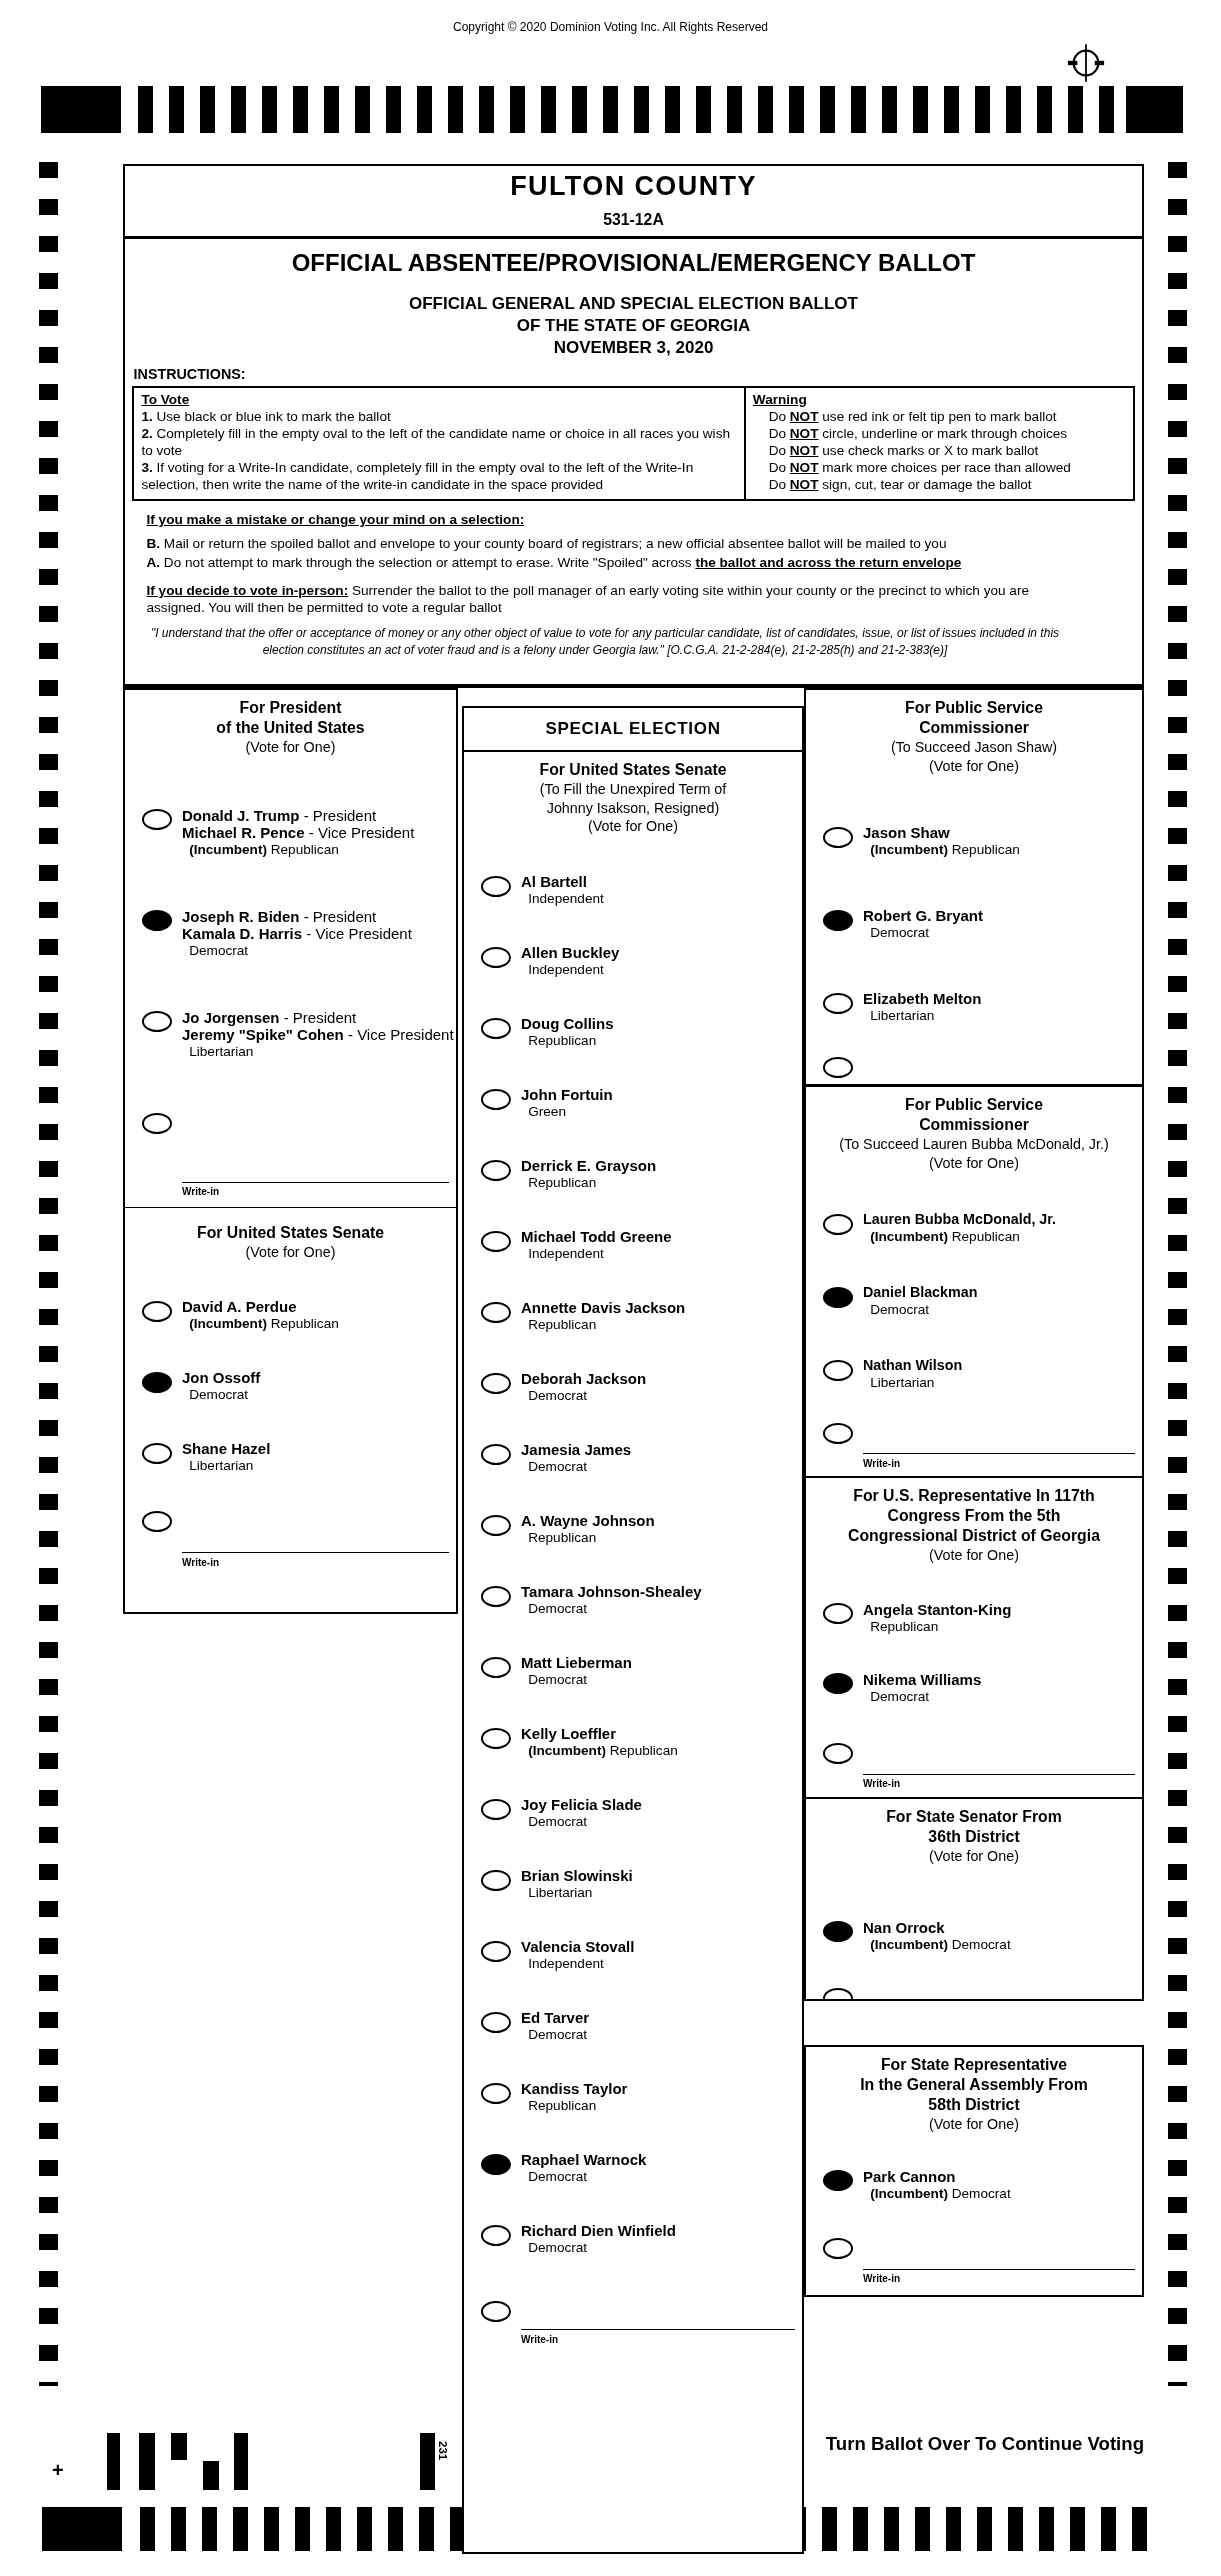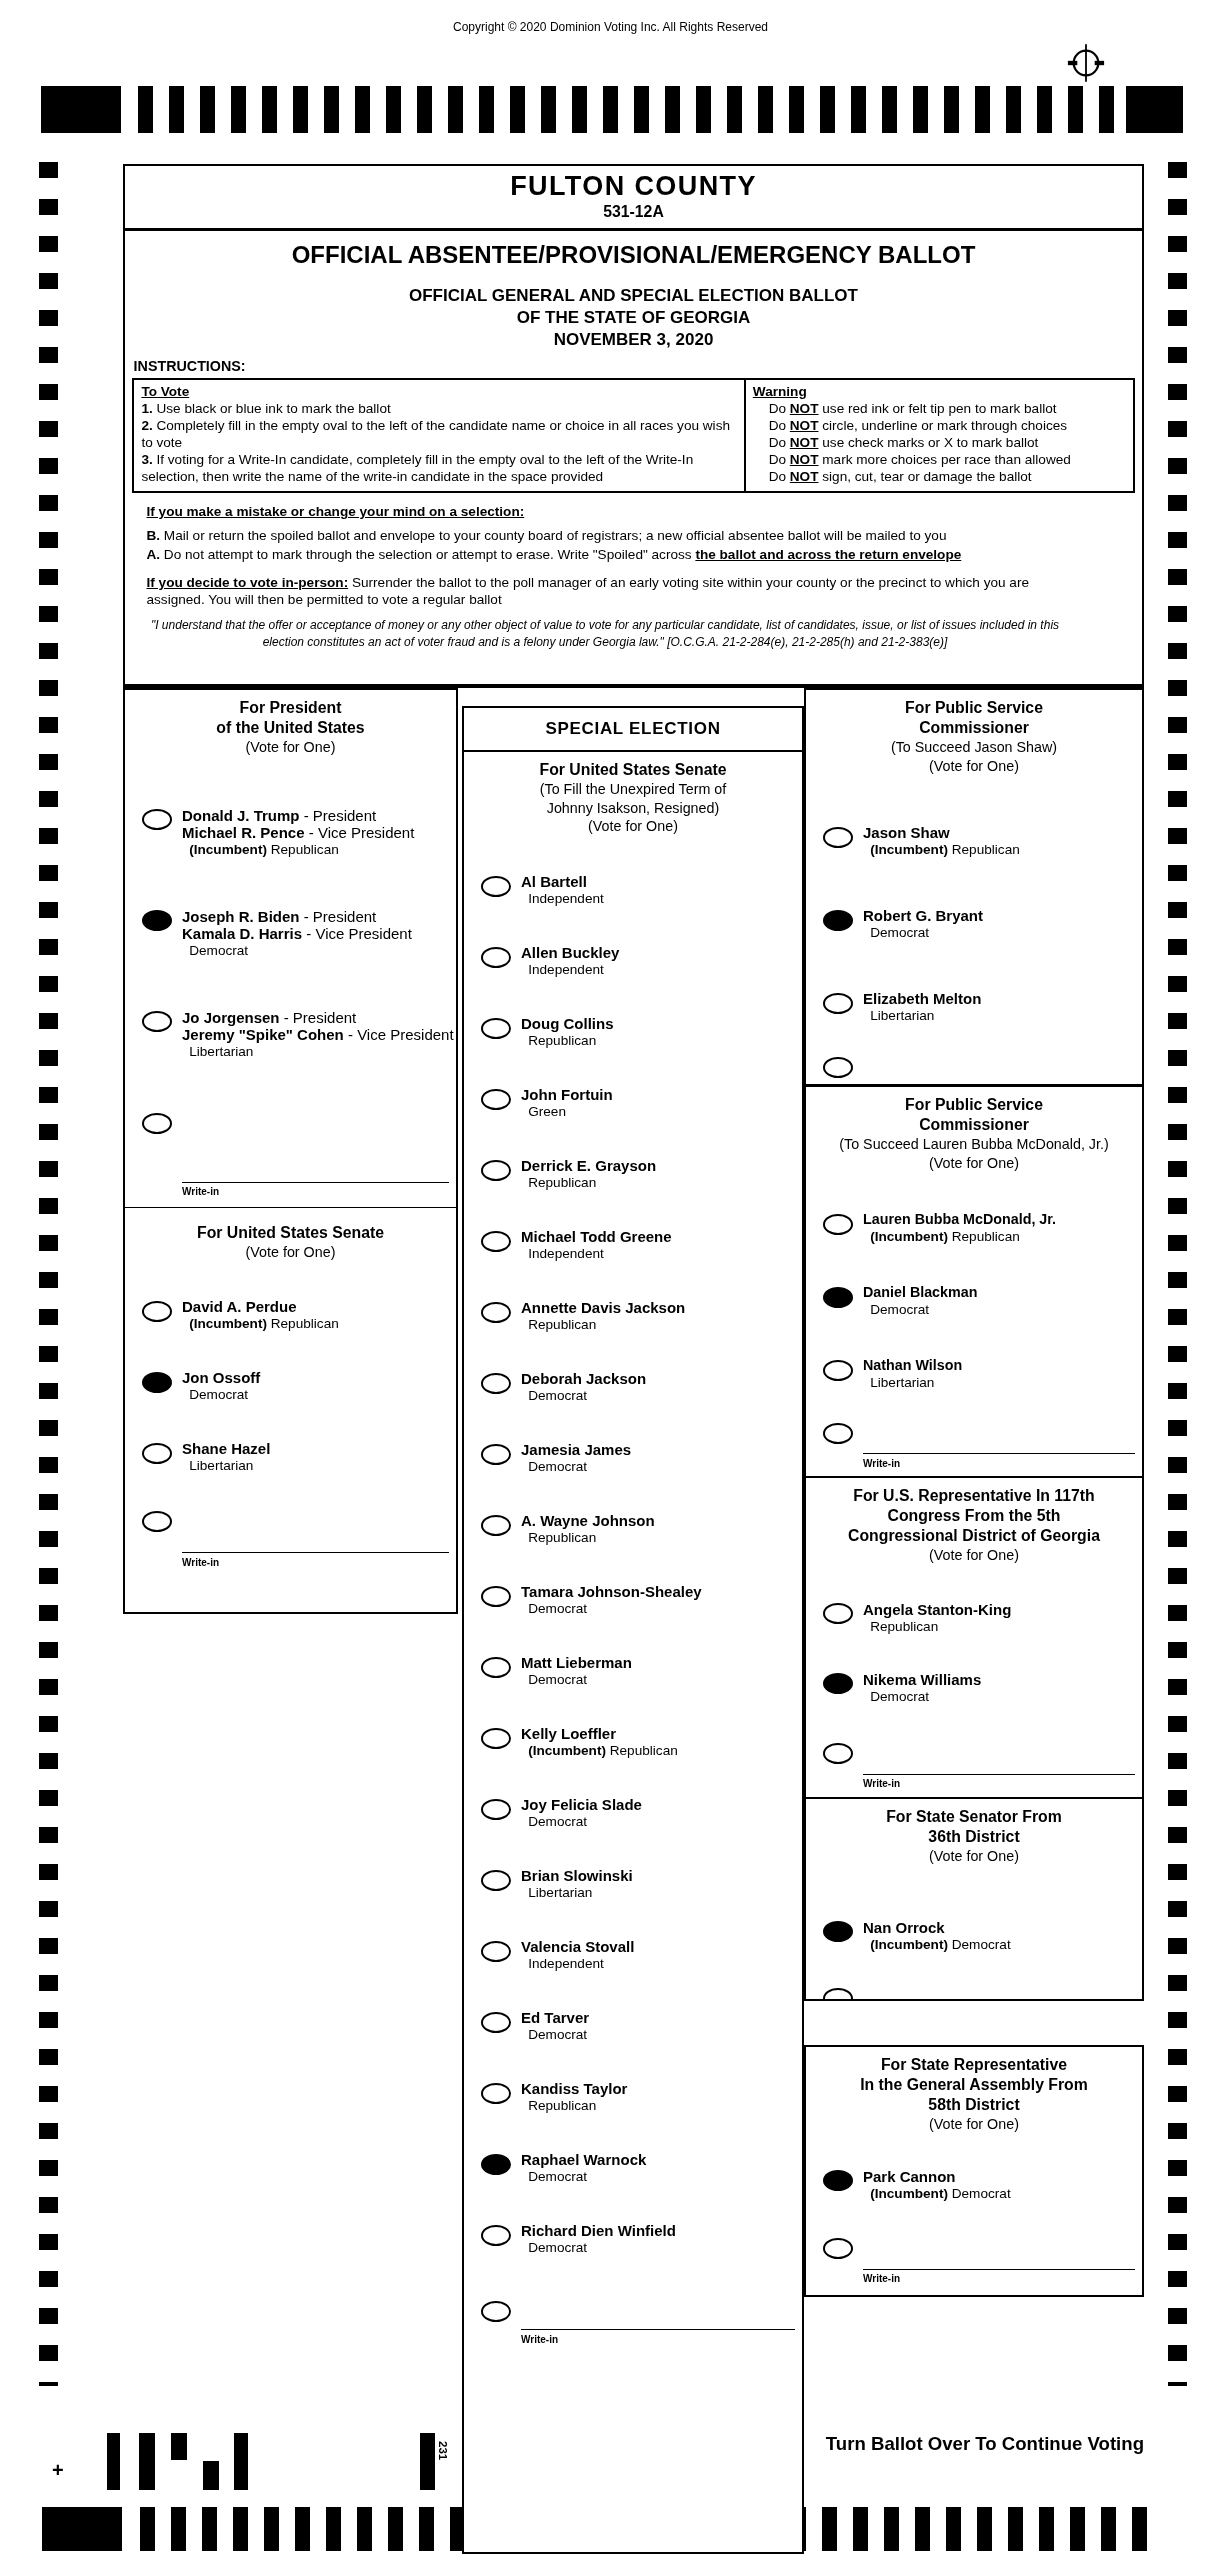--- a/index.html
+++ b/index.html
@@ -15,21 +15,21 @@
   .tm-bars{position:absolute;top:0;bottom:0;
      background:repeating-linear-gradient(90deg,#000 0 15px,transparent 15px 31px);}
   .sq-col{position:absolute;width:19.3px;
      background:repeating-linear-gradient(180deg,#000 0 15.8px,transparent 15.8px 37px);}
 
   
   #top-wrap{left:123px;top:164px;width:1021px;height:524px;border:2.9px solid #000;
             border-bottom-width:4.3px;box-sizing:border-box;overflow:hidden;}
   .hdr-box{border-bottom:3.6px solid #000;padding:5.7px 0 7.2px 0;text-align:center;}
   .county{font-size:27px;font-weight:bold;letter-spacing:1.4px;line-height:29px;}
-  .precinct{font-size:15.8px;font-weight:bold;line-height:18.6px;margin-top:2px;}
+  .precinct{font-size:15.8px;font-weight:bold;line-height:18.6px;margin-top:10px;}
   .main-title{margin-top:8.6px;font-size:24px;font-weight:bold;text-align:center;line-height:29px;}
   .sub-block{margin-top:15.8px;text-align:center;font-size:17px;font-weight:bold;line-height:22px;}
   .instr-label{margin:7.2px 0 0 8.6px;font-size:14.3px;font-weight:bold;}
   .instr-box{margin:4.3px 7.2px 0 7.2px;border:2.1px solid #000;display:flex;align-items:stretch;}
   .instr-cell{padding:2.9px 7.2px 5.7px 7.2px;font-size:13.6px;line-height:17px;}
   .cell-l{width:595px;}
   .cell-div{width:2.1px;background:#000;}
   .cell-r{flex:1;}
   .instr-title{font-weight:bold;text-decoration:underline;}
   .warn-item{padding-left:15.8px;}

